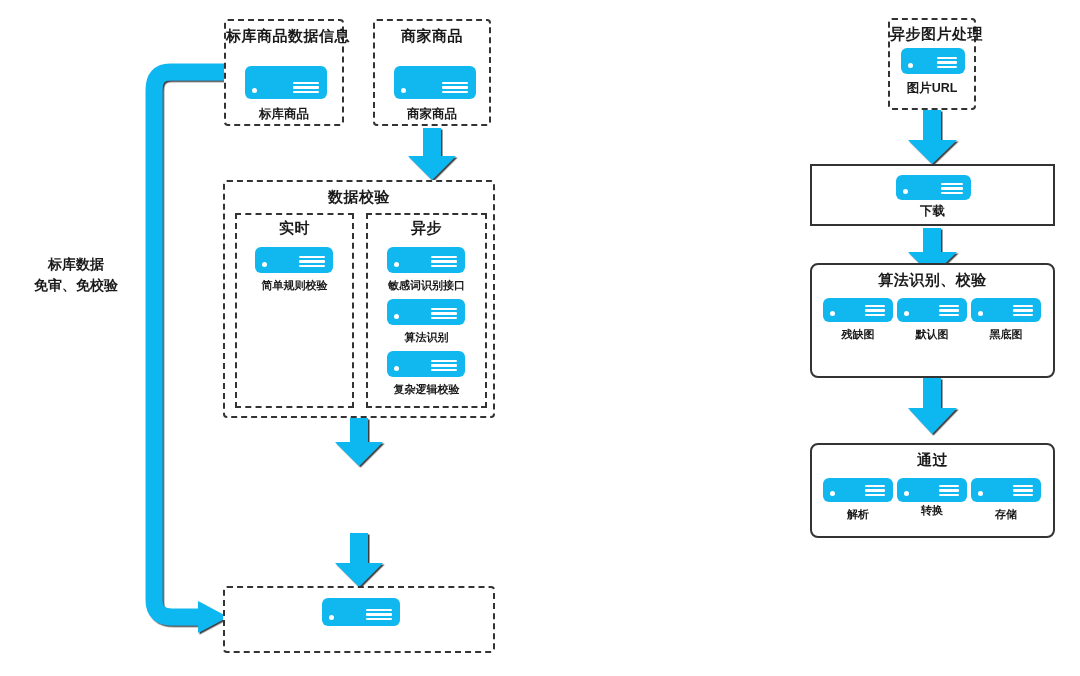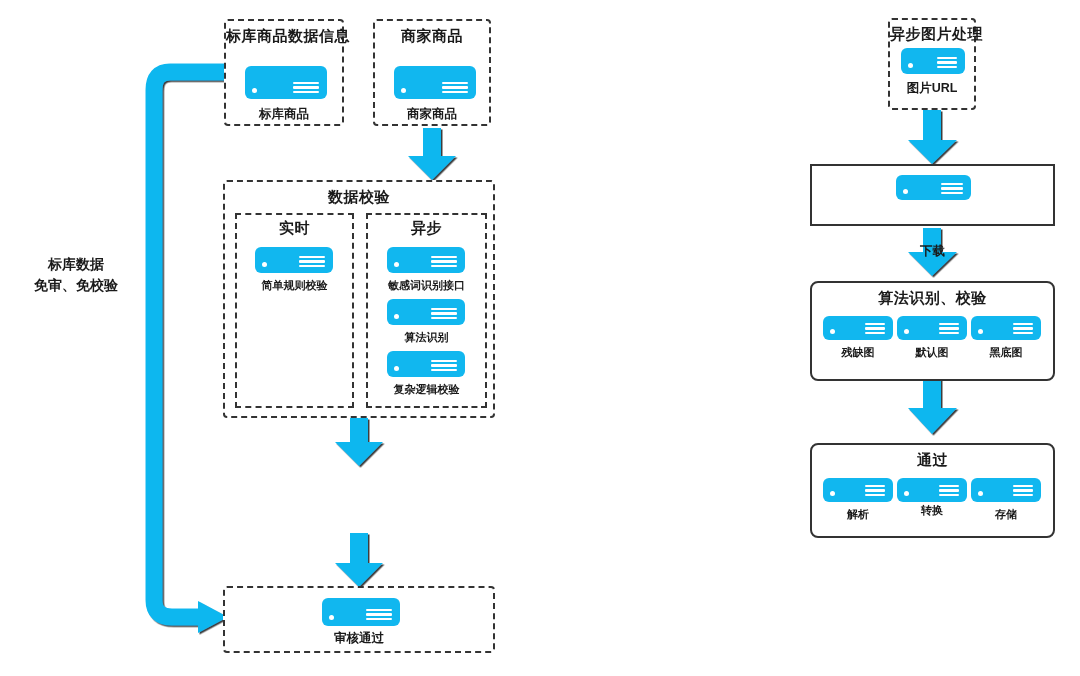--- a/index.html
+++ b/index.html
@@ -217,21 +217,20 @@
 
   <div class="dbox" style="left:223px; top:586px; width:272px; height:67px;">
     <div class="srv" style="left:97px; top:10px; width:78px; height:28px;">
       <span class="dot"></span>
         <span class="lines">
           <i></i>
           <i></i>
           <i></i>
         </span>
     </div>
-    <div class="caption" style="top:42px;">审核通过</div>
   </div>
 
   <div class="dbox" style="left:888px; top:18px; width:88px; height:92px;">
     <div class="box-title sm" style="top:5px;">异步图片处理</div>
     <div class="srv" style="left:11px; top:28px; width:64px; height:26px;">
       <span class="dot"></span>
         <span class="lines" style="width:20px;">
           <i></i>
           <i></i>
           <i></i>
@@ -242,24 +241,24 @@
 
   <div class="sbox" style="left:810px; top:164px; width:245px; height:62px;">
     <div class="srv" style="left:84px; top:9px; width:75px; height:25px;">
       <span class="dot"></span>
         <span class="lines" style="width:22px;">
           <i></i>
           <i></i>
           <i></i>
         </span>
     </div>
-    <div class="caption" style="top:37px;margin-top:40px;">下载</div>
-  </div>
-
-  <div class="sbox rounded" style="left:810px; top:281px; width:245px; height:100px;">
+    <div class="caption" style="top:37px;">下载</div>
+  </div>
+
+  <div class="sbox rounded" style="left:810px; top:263px; width:245px; height:115px;">
     <div class="box-title" style="top:6px;">算法识别、校验</div>
 
     <div>
       <div class="srv" style="left:11px; top:33px; width:70px; height:24px;">
         <span class="dot"></span>
           <span class="lines" style="width:20px;">
             <i></i>
             <i></i>
             <i></i>
           </span>

